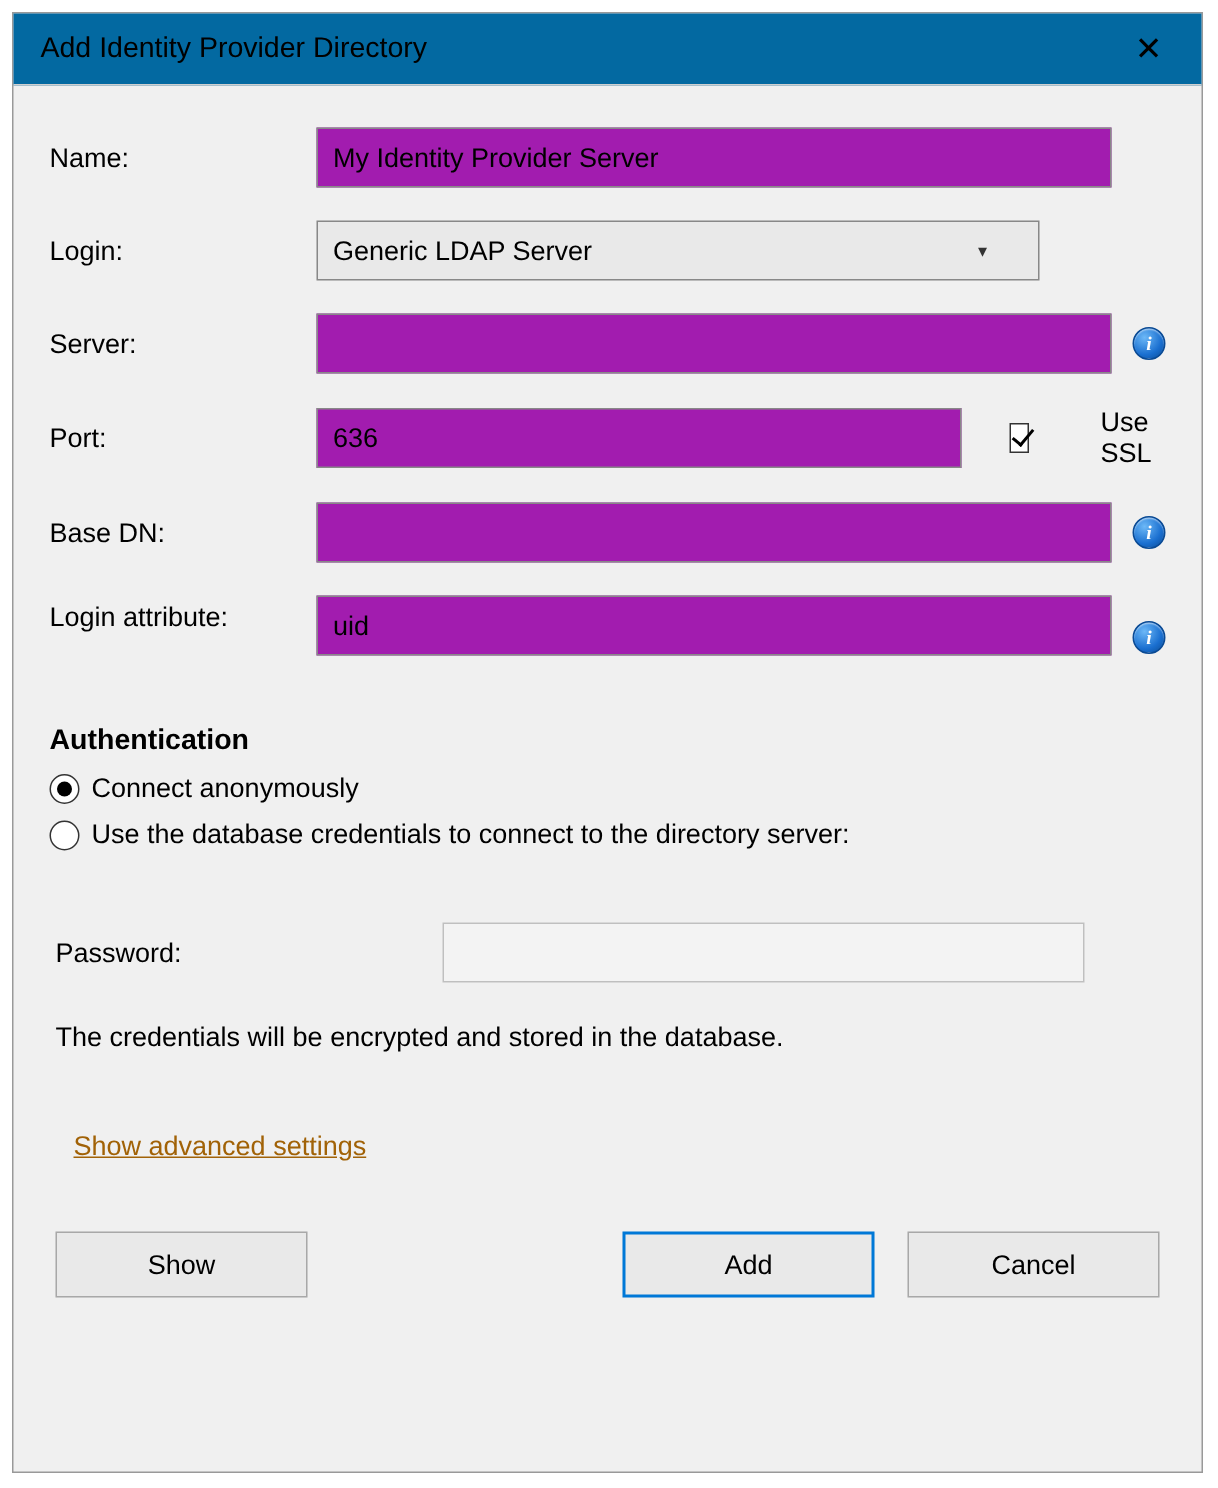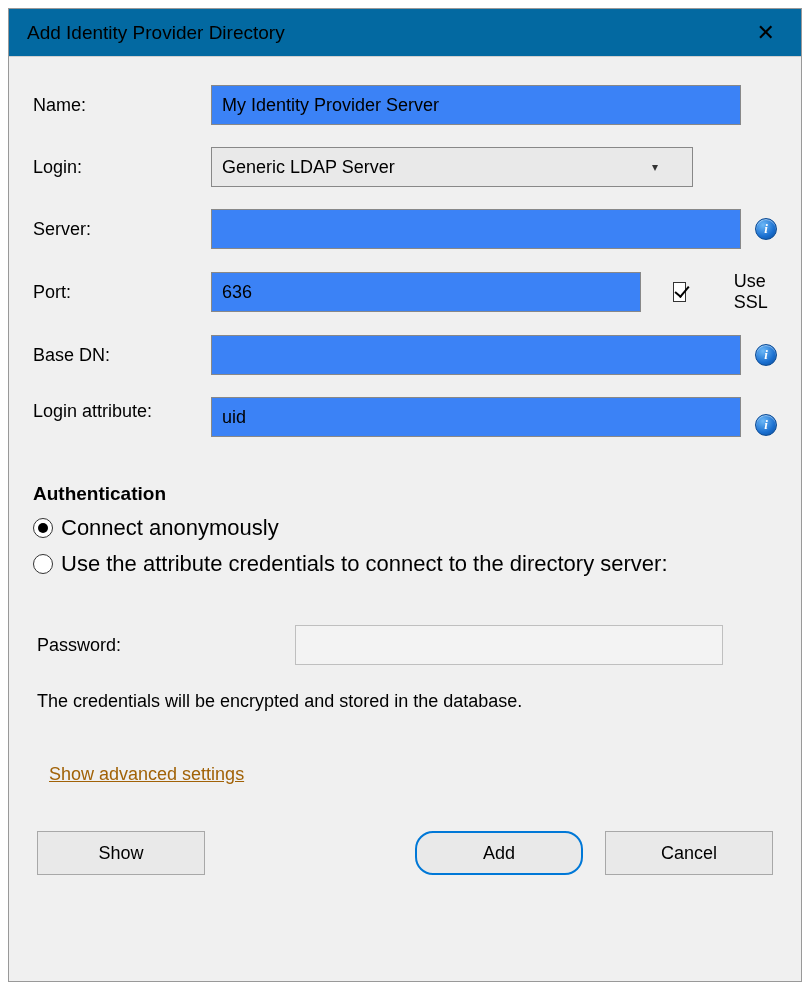--- a/index.html
+++ b/index.html
@@ -70,21 +70,21 @@
       padding-top: 4px;
     }
     .field-zone {
       flex: 1 1 auto;
       display: flex;
       align-items: center;
       width: 100%;
     }
     input[type=text].txt, .txt {
       border: 1px solid #888;
-      background: #3b82f6;
+      background: #a21caf;
       height: 40px;
       font-size: 18px;
       padding: 4px 10px;
       font-family: inherit;
       width: 100%;
     }
     .txt.wide {
       width: 482px;
     }
     .txt.server, .txt.basedn {
@@ -203,21 +203,21 @@
       position: absolute;
       width: 10px;
       height: 10px;
       background: #000;
       border-radius: 50%;
       top: 50%;
       left: 50%;
       transform: translate(-50%, -50%);
     }
     .radio-label {
-      font-size: 22px;
+      font-size: 18px;
     }
     .cred-block {
       margin-top: 38px;
       margin-left: 4px;
     }
     .cred-row {
       display: flex;
       align-items: center;
       margin-bottom: 12px;
     }
@@ -266,21 +266,20 @@
     }
     .btn.primary {
       border: 2px solid #0078d7;
       background: #e9e9e9;
     }
     .btn.test {
       margin-right: auto;
     }
     .btn.add {
       margin-right: 22px;
-      border-radius: 18px;
     }
   </style>
 </head>
 <body>
 
 <div class="dialog">
   <div class="titlebar">
     <span class="titlebar-text">Add Identity Provider Directory</span>
     <span class="close-x">✕</span>
   </div>
@@ -344,21 +343,21 @@
     </div>
 
     <div class="section-head">Authentication</div>
 
     <div class="radio-row">
       <span class="radio selected"></span>
       <span class="radio-label">Connect anonymously</span>
     </div>
     <div class="radio-row">
       <span class="radio"></span>
-      <span class="radio-label">Use the attribute credentials to connect to the directory server:</span>
+      <span class="radio-label">Use the database credentials to connect to the directory server:</span>
     </div>
 
     <div class="cred-block">
       <div class="cred-row">
         <span class="cred-label">Password:</span>
         <input type="password" class="cred-input" disabled="" value="" style="">
       </div>
     </div>
 
     <div class="cred-note">The credentials will be encrypted and stored in the database.</div>

